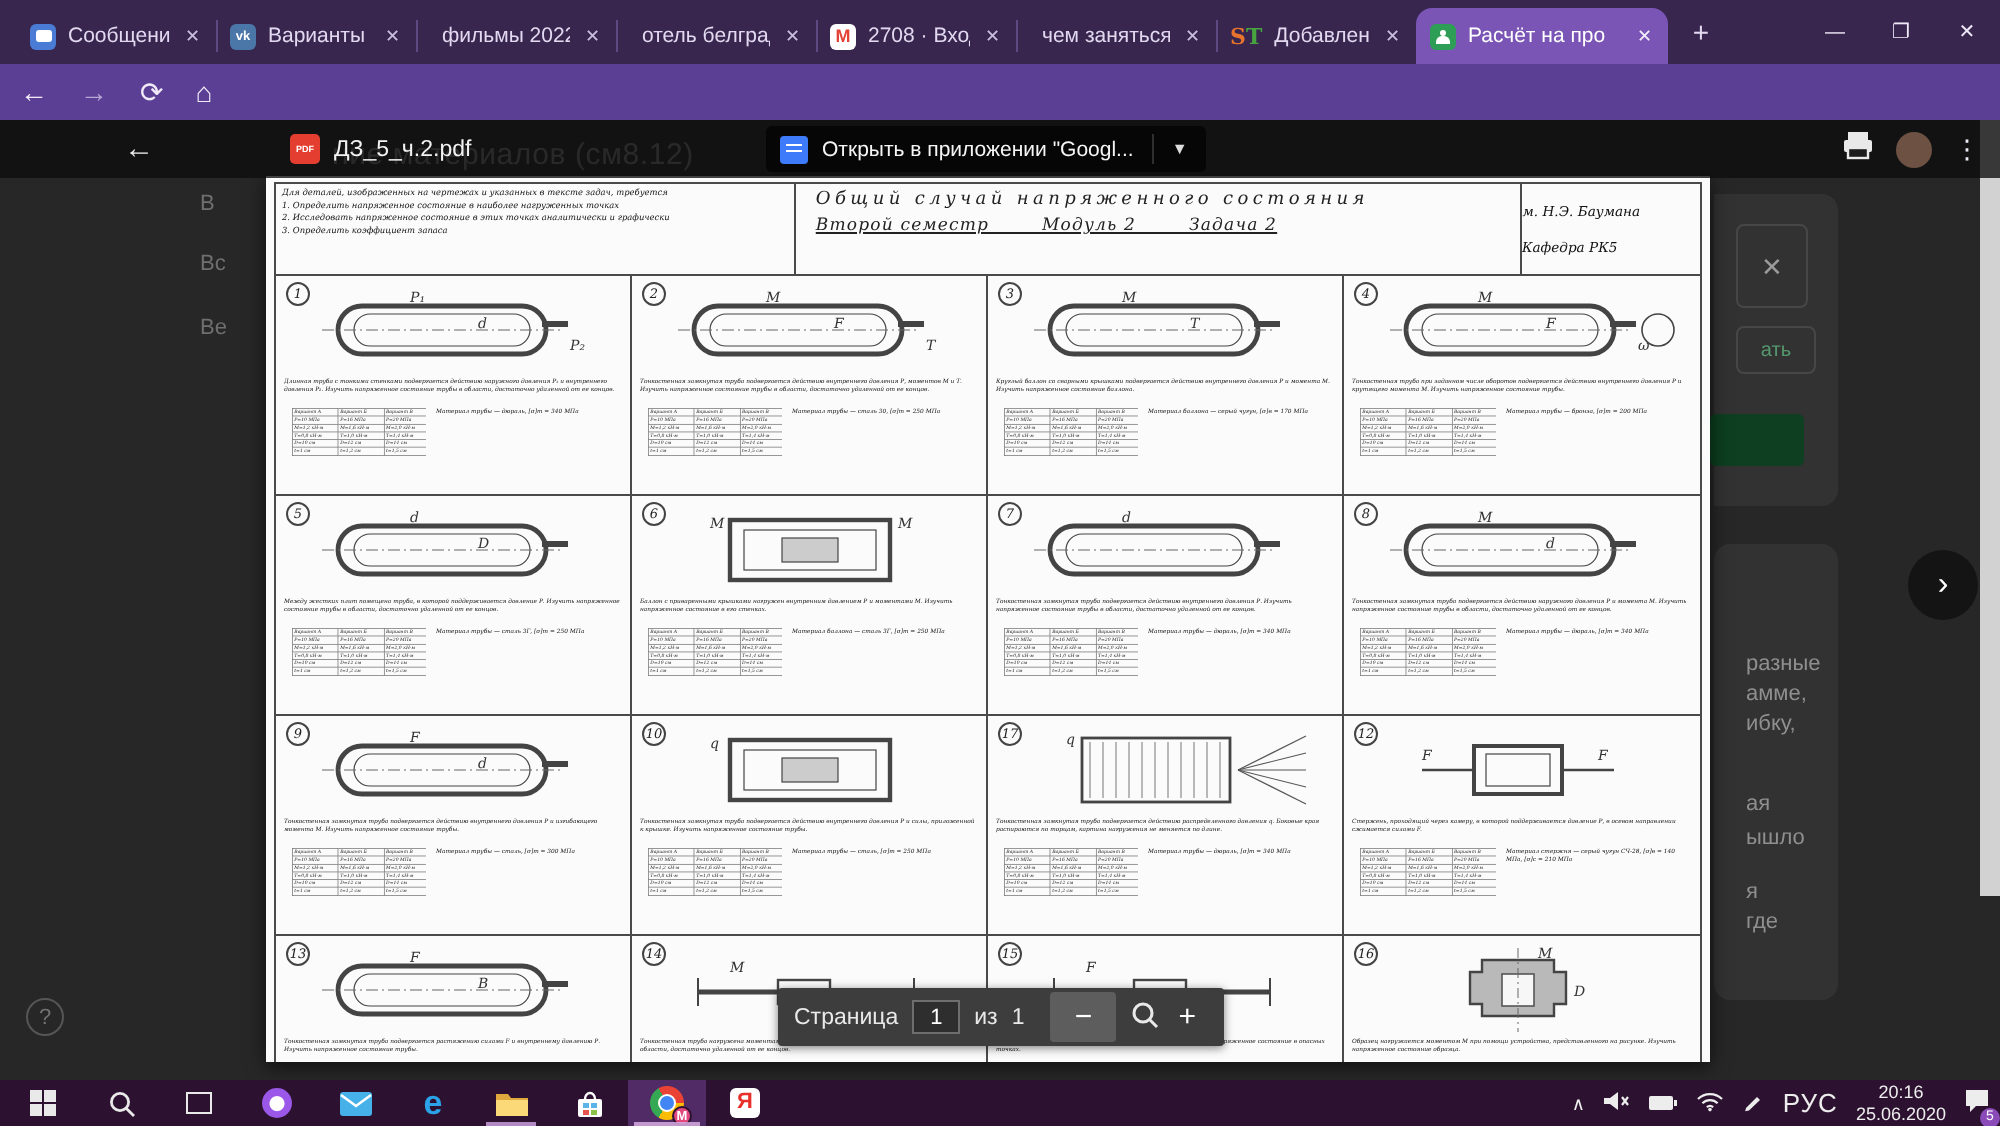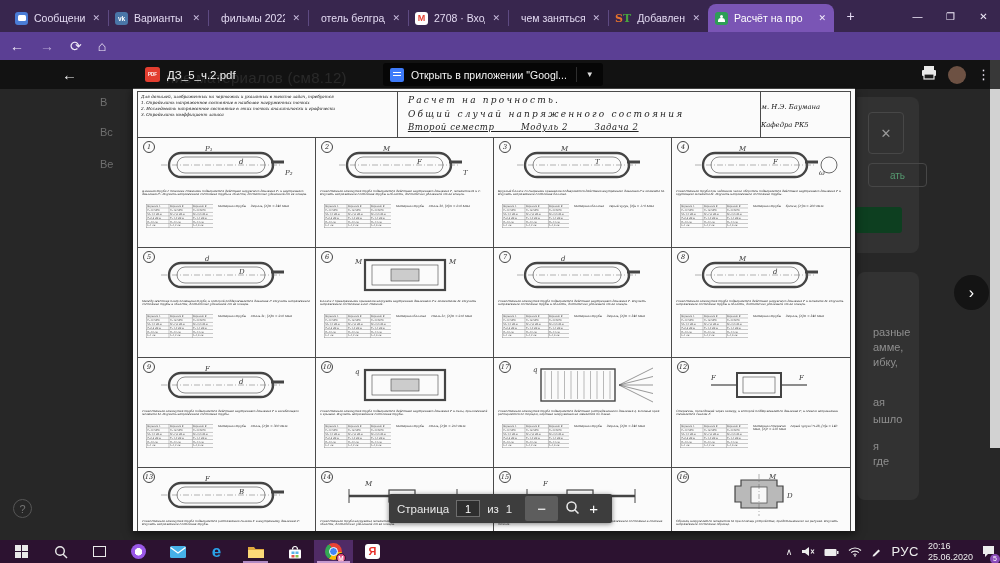--- a/index.html
+++ b/index.html
@@ -120,21 +120,21 @@
   .win::after { content:""; position:absolute; top:0; bottom:0; left:5.6px; width:1.8px; background:#2c1230; }
   .tv { width:13px; height:11px; border:1.5px solid #e9e9e9; }
   .alice { width:15px; height:15px; border-radius:50%; background:radial-gradient(circle at 50% 52%, #ffffff 0 3.5px, #9a57e8 4px 100%); }
   .edge-e { font-family:"Liberation Sans",sans-serif; font-weight:bold; font-size:17px; color:#2aa3e8; line-height:1; }
   .chrome { position:relative; width:17px; height:17px; border-radius:50%; background:conic-gradient(from -30deg,#ea4335 0 120deg,#fbbc05 120deg 240deg,#34a853 240deg 360deg); }
   .cc { position:absolute; inset:4px; border-radius:50%; background:#4285f4; border:1.5px solid #fff; }
   .mbadge { position:absolute; right:-4px; bottom:-3px; width:10px; height:10px; border-radius:50%; background:#e0487e; color:#fff; font-size:6.5px; line-height:10px; text-align:center; font-weight:bold; border:1px solid #2c1230; }
   .ya { width:15px; height:15px; background:#fff; border-radius:3px; color:#e8302a; font-weight:bold; font-size:11px; line-height:15px; text-align:center; }
   .tray { position:absolute; right:5px; top:0; bottom:0; display:flex; align-items:center; gap:9px; color:#ededed; }
   .lang { font-size:13px; letter-spacing:.5px; }
-  .clock { font-size:9px; line-height:1.2; }
+  .clock { font-size:9px; line-height:1.2; text-align:center; }
   .notif { position:relative; }
   .nbadge { position:absolute; right:-5px; bottom:-3px; width:10px; height:10px; border-radius:50%; background:#8a4ab8; color:#fff; font-size:7px; line-height:10px; text-align:center; }
 </style>
 </head>
 <body>
 
 <div id="screen">
 
   <div class="tabbar">
     <div class="tabstrip">
@@ -226,21 +226,21 @@
 
     <div class="ghost-title">ние материалов (см8.12)</div>
     <div id="leftfrags">
         <span class="lfrag" style="left: 100px; top: 36px;">В</span>
         <span class="lfrag" style="left: 100px; top: 66px;">Вс</span>
         <span class="lfrag" style="left: 100px; top: 98px;">Ве</span>
       </div>
 
     <div class="card" style="left:857px; top:37px; width:62px; height:156px;">
       <div class="tile" style="left:11px; top:15px; width:36px; height:42px; color:#9a9a9a; font-size:13px;">✕</div>
-      <div class="tile" style="left:11px; top:66px; width:59px; height:24px; color:#55996f; font-size:10px;">ать</div>
+      <div class="tile" style="left:11px; top:66px; width:40px; height:24px; color:#55996f; font-size:10px;">ать</div>
     </div>
     <div class="greenbtn"></div>
     <div class="card" style="left:857px; top:212px; width:62px; height:228px; border-radius:8px;">
       <div id="rightfrags">
           <span class="rfrag" style="top: 54px;">разные</span>
           <span class="rfrag" style="top: 69px;">амме,</span>
           <span class="rfrag" style="top: 84px;">ибку,</span>
           <span class="rfrag" style="top: 124px;">ая</span>
           <span class="rfrag" style="top: 141px;">ышло</span>
           <span class="rfrag" style="top: 168px;">я</span>
@@ -254,21 +254,20 @@
         <div class="sheethead">
           <div class="tasks">
             <span class="tx">
               <span>Для деталей, изображенных на чертежах и указанных в тексте задач, требуется</span><br>
               <span>1.  Определить напряженное состояние в наиболее нагруженных точках</span><br>
               <span>2.  Исследовать напряженное состояние в этих точках аналитически и графически</span><br>
               <span>3.  Определить коэффициент запаса</span>
             </span>
           </div>
           <div class="midtitle">
-            <div class="l1">Расчет на прочность.</div>
             <div class="l1">Общий случай напряженного состояния</div>
             <div class="l3">Второй семестр        Модуль 2        Задача 2</div>
           </div>
           <div class="orgbox">
             <span class="orgx">
               <span>МГТУ им. Н.Э. Баумана</span><br>
               <span>Кафедра РК5</span><br>
               
             </span>
           </div>

